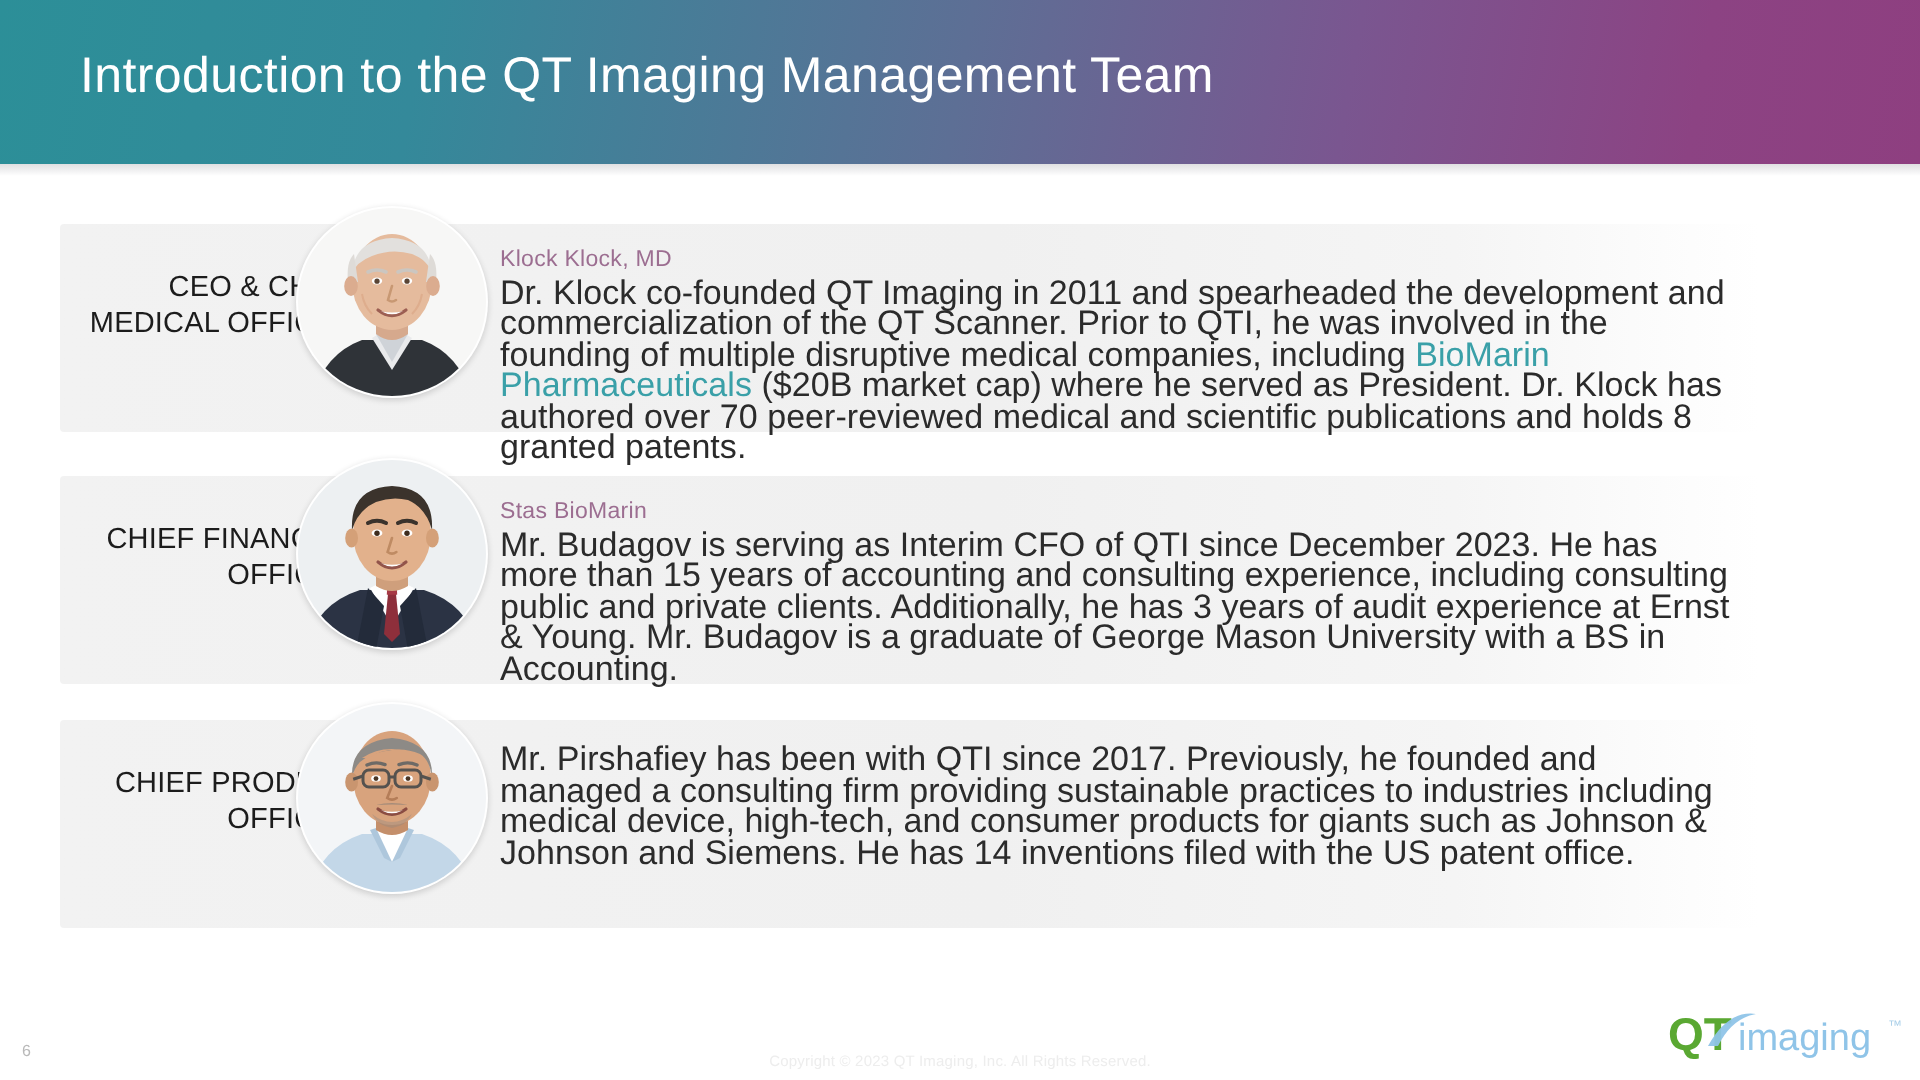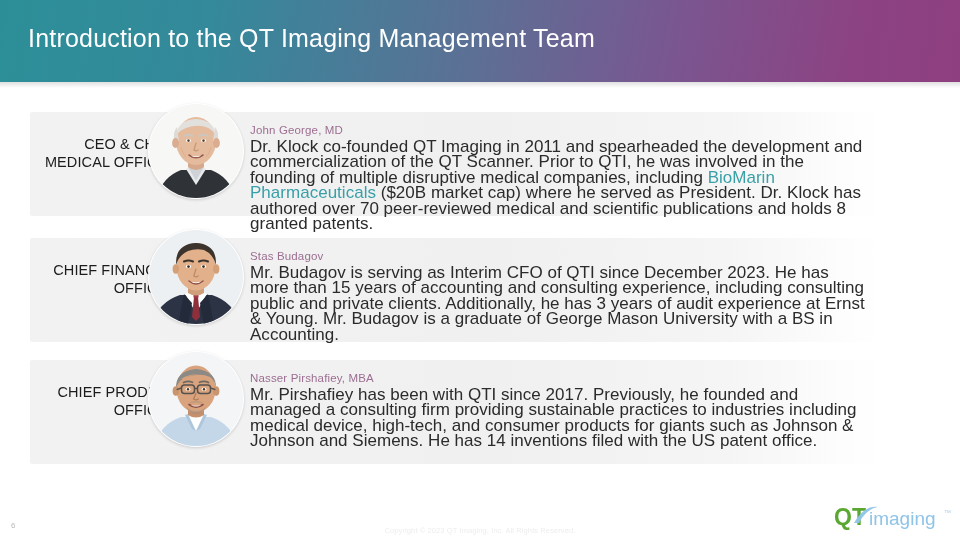--- a/index.html
+++ b/index.html
@@ -37,21 +37,21 @@
     content: "";
     position: absolute;
     left: 0;
     right: 0;
     bottom: -6px;
     height: 6px;
     background: linear-gradient(to bottom, rgba(60,60,70,0.16), rgba(60,60,70,0));
   }
   .slide-title {
     position: absolute;
-    left: 28px;
+    left: 40px;
     top: 24px;
     font-size: 25px;
     font-weight: 400;
     letter-spacing: 0.2px;
     color: #ffffff;
     white-space: nowrap;
   }
 
   
   .bios {
@@ -202,21 +202,21 @@
             <path d="M41 52 Q48 57.5 55 52" stroke="#9c5e52" stroke-width="1.6" fill="none" stroke-linecap="round"></path>
             <path d="M42.5 52.6 Q48 55.6 53.5 52.6 Q48 54 42.5 52.6 Z" fill="#ffffff"></path>
 
             <path d="M33 44 Q34 50 38 54" stroke="#d9a382" stroke-width="1" fill="none" opacity="0.6"></path>
             <path d="M63 44 Q62 50 58 54" stroke="#d9a382" stroke-width="1" fill="none" opacity="0.6"></path>
           </g>
         </svg>
       </div>
 
       <div class="bio-text">
-        <div class="person-name">John George, MD</div>
+        <div class="person-name">Klock Klock, MD</div>
         <div class="person-desc"><span>Dr. Klock co-founded QT Imaging in 2011 and spearheaded the development and commercialization of the QT Scanner. Prior to QTI, he was involved in the founding of multiple disruptive medical companies, including </span><span class="hl">BioMarin Pharmaceuticals</span><span> ($20B market cap) where he served as President. Dr. Klock has authored over 70 peer-reviewed medical and scientific publications and holds 8 granted patents.</span></div>
       </div>
     </div>
 
     <div class="bio-row r1">
       <div class="role-label">CHIEF FINANCIAL OFFICER</div>
 
       <div class="avatar">
         <svg viewBox="0 0 96 96">
           <defs>
@@ -256,21 +256,21 @@
 
             <path d="M48 40 L45.8 47 Q48 48.6 50.2 47" stroke="#bf8b63" stroke-width="1.3" fill="none" stroke-linecap="round"></path>
 
             <path d="M41 52 Q48 57.8 55 52" stroke="#92544a" stroke-width="1.6" fill="none" stroke-linecap="round"></path>
             <path d="M42.5 52.6 Q48 55.8 53.5 52.6 Q48 54.2 42.5 52.6 Z" fill="#ffffff"></path>
           </g>
         </svg>
       </div>
 
       <div class="bio-text">
-        <div class="person-name">Stas Budagov</div>
+        <div class="person-name">Stas BioMarin</div>
         <div class="person-desc"><span>Mr. Budagov is serving as Interim CFO of QTI since December 2023. He has more than 15 years of accounting and consulting experience, including consulting public and private clients. Additionally, he has 3 years of audit experience at Ernst &amp; Young. Mr. Budagov is a graduate of George Mason University with a BS in Accounting.</span><span class="hl"></span><span></span></div>
       </div>
     </div>
 
     <div class="bio-row r2">
       <div class="role-label">CHIEF PRODUCT OFFICER</div>
 
       <div class="avatar">
         <svg viewBox="0 0 96 96">
           <defs>
@@ -317,21 +317,20 @@
 
             <path d="M41 53.5 Q48 58.8 55 53.5" stroke="#8a4c42" stroke-width="1.6" fill="none" stroke-linecap="round"></path>
             <path d="M42.5 54.1 Q48 57.1 53.5 54.1 Q48 55.6 42.5 54.1 Z" fill="#ffffff"></path>
 
             <path d="M38 56 Q48 64 58 56 Q55 62 48 63 Q41 62 38 56 Z" fill="#8b8783" opacity="0.35"></path>
           </g>
         </svg>
       </div>
 
       <div class="bio-text">
-        <div class="person-name">Nasser Pirshafiey, MBA</div>
         <div class="person-desc"><span>Mr. Pirshafiey has been with QTI since 2017. Previously, he founded and managed a consulting firm providing sustainable practices to industries including medical device, high-tech, and consumer products for giants such as Johnson &amp; Johnson and Siemens. He has 14 inventions filed with the US patent office.</span><span class="hl"></span><span></span></div>
       </div>
     </div>
 
   </div>
 
   <div class="page-number">6</div>
   <div class="copyright">Copyright © 2023 QT Imaging, Inc. All Rights Reserved.</div>
 
   <div class="logo">

